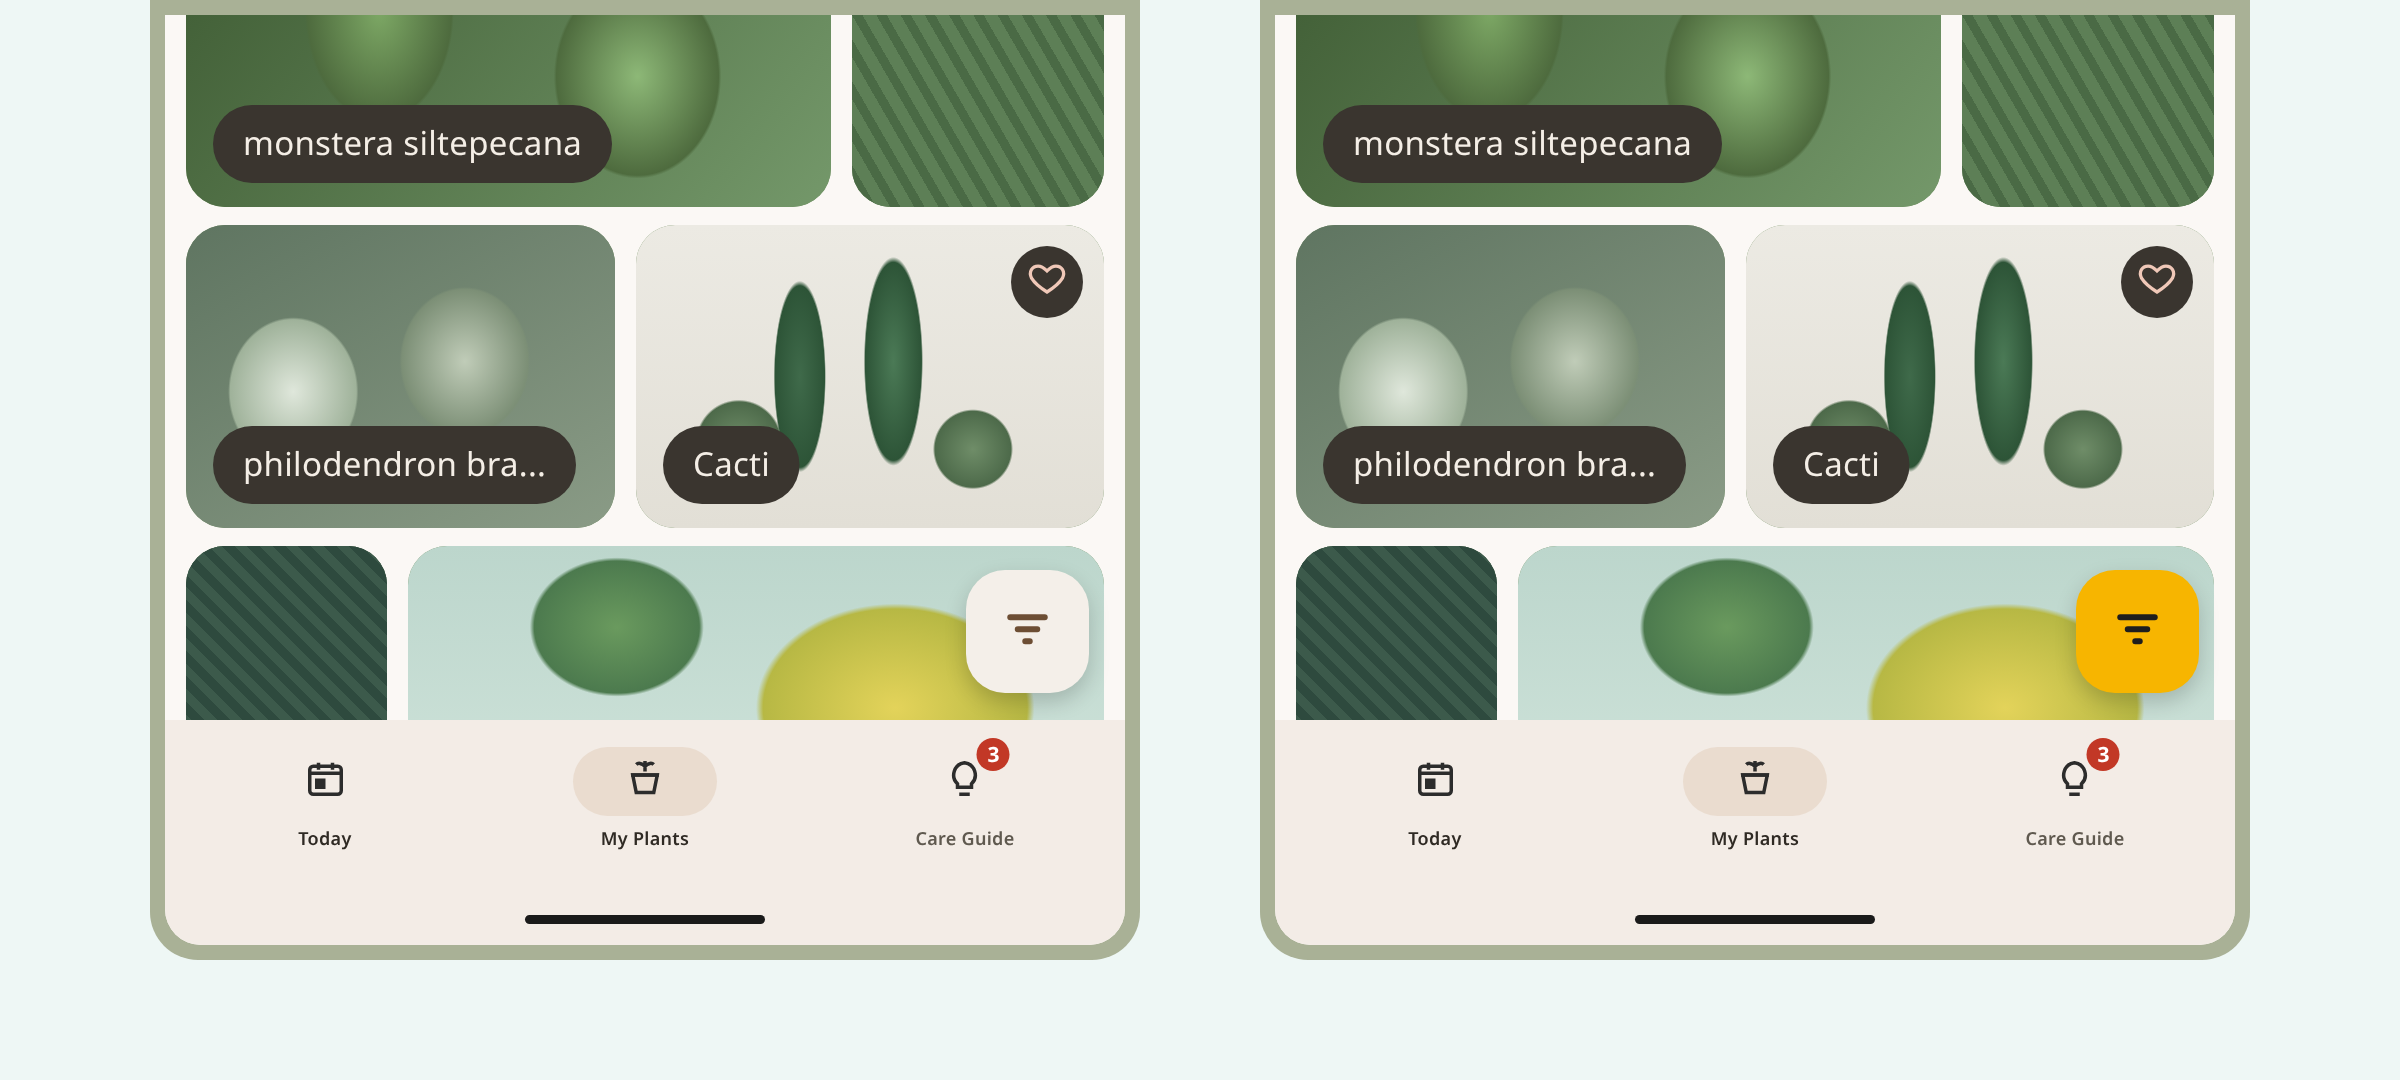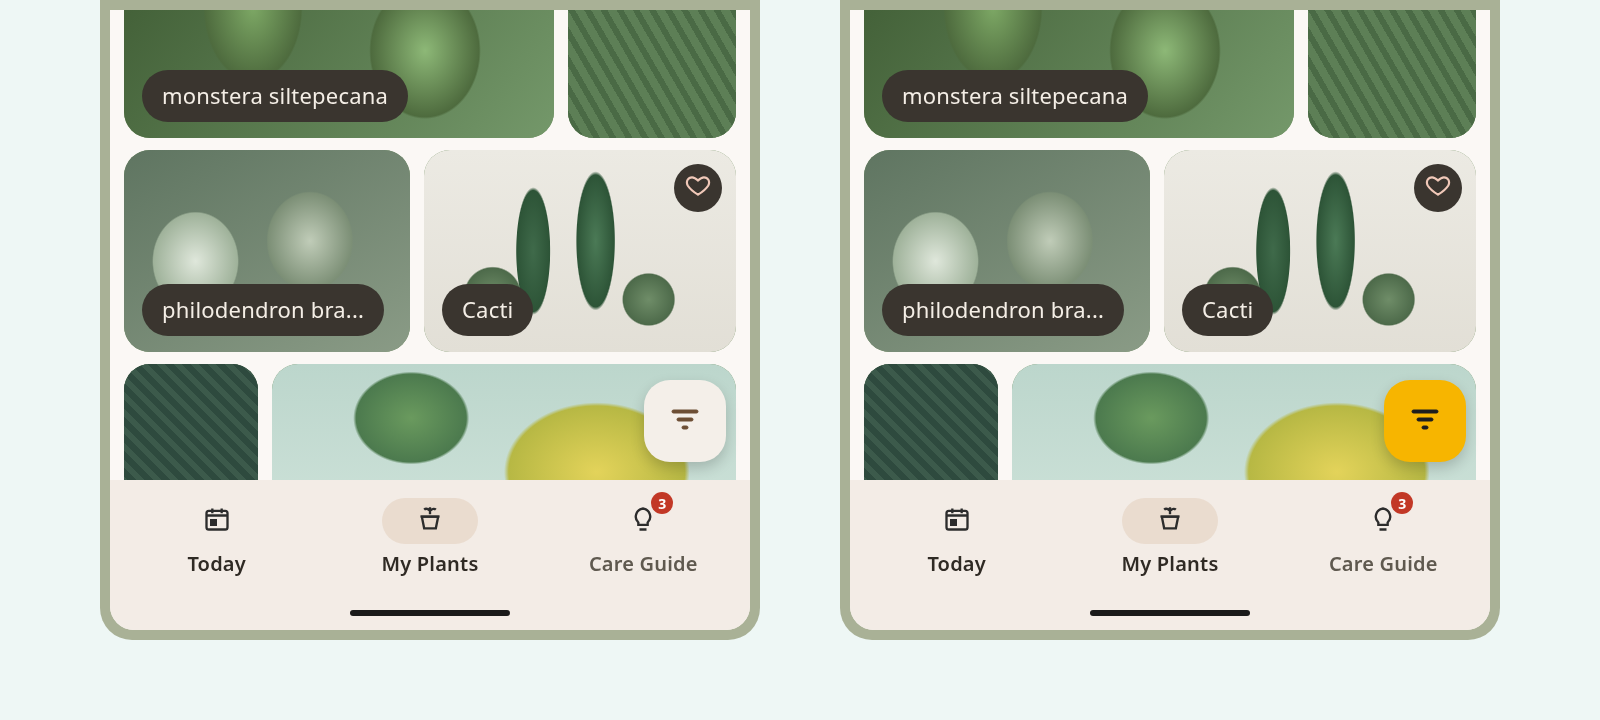--- a/index.html
+++ b/index.html
@@ -91,21 +91,21 @@
     width:200px;
     cursor:pointer;
   }
   .nav-icon-wrap{
     width:96px;height:46px;border-radius:26px;
     display:flex;align-items:center;justify-content:center;
     position:relative;
   }
   .nav-item.active .nav-icon-wrap{background:var(--pill-active);}
   .nav-icon-wrap svg{width:28px;height:28px;stroke:#2c2c2c;fill:none;stroke-width:2;}
-  .nav-label{font-size:20px;font-weight:600;color:var(--text-dark);letter-spacing:0.2px;}
+  .nav-label{font-size:12px;font-weight:600;color:var(--text-dark);letter-spacing:0.2px;}
   .nav-item.muted .nav-label{color:var(--text-muted);text-align:right;}
   .badge{
     position:absolute;top:-6px;right:18px;
     width:22px;height:22px;border-radius:50%;
     background:var(--badge-red);color:#fff;
     font-size:14px;font-weight:700;
     display:flex;align-items:center;justify-content:center;
   }
   .home-indicator{
     position:absolute;bottom:14px;left:50%;transform:translateX(-50%);

